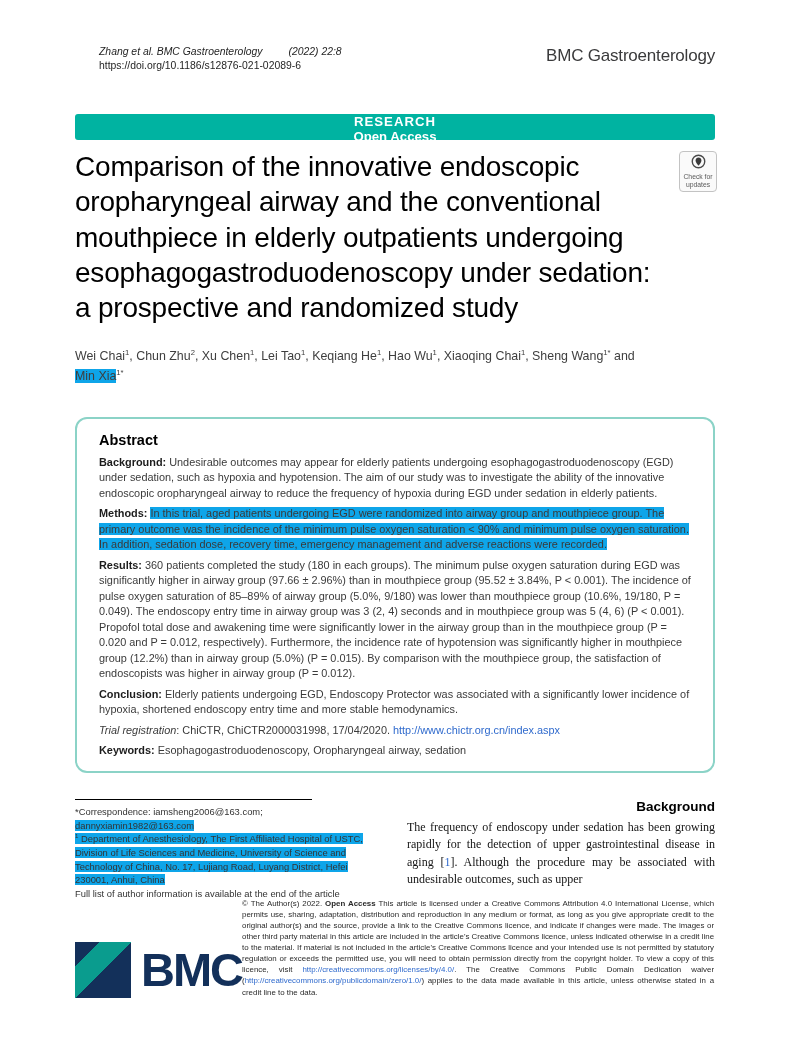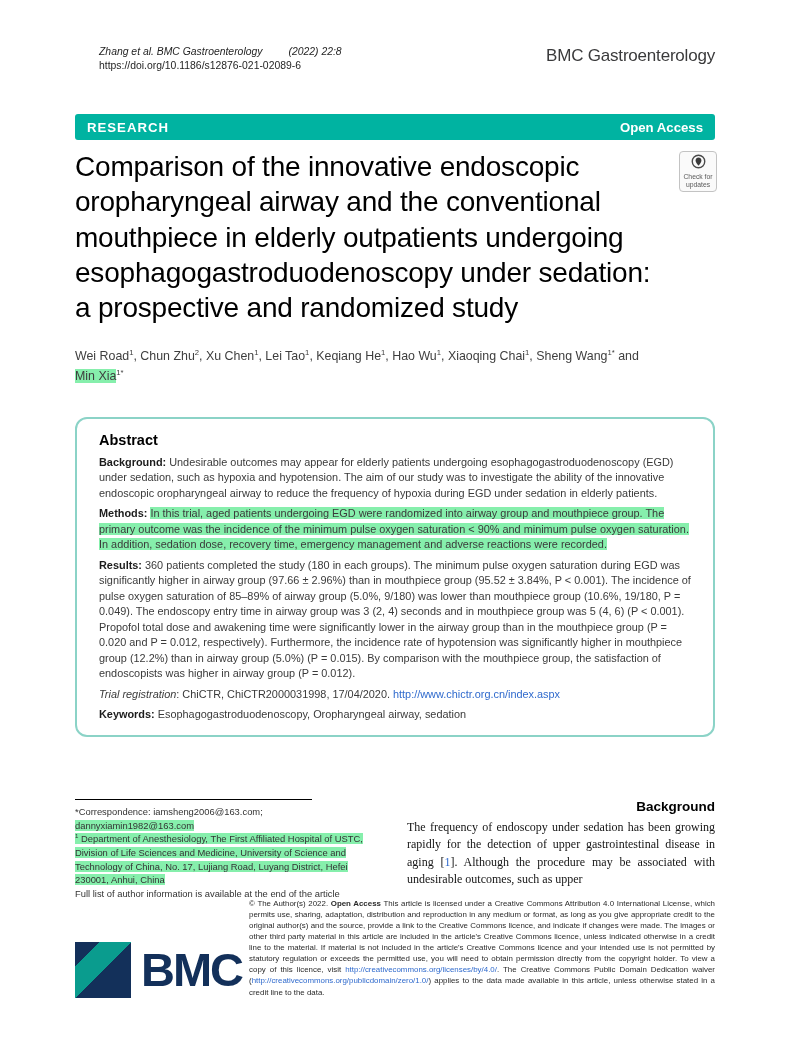--- a/index.html
+++ b/index.html
@@ -32,78 +32,79 @@
   
   .authors { position:absolute; top:347px; left:75px; width:640px;
     font-size:12.4px; color:#3e3e3e; line-height:1.6; }
   .authors sup { font-size:0.62em; vertical-align:super; line-height:0; }
   
   .abstract { position:absolute; top:417px; left:75px; right:79px;
     border:2px solid #404040; border-radius:12px; padding:13px 18px 12px 22px; }
   .abstract h2 { font-size:14.5px; font-weight:bold; color:#000; margin:0 0 7px 0; }
   .abstract p { font-size:10.9px; line-height:1.42; color:#3a3a3a; margin:5px 0 0 0; }
   .abstract p strong { color:#1c1c1c; }
-  .hl { background:#86efac; }
+  .hl { background:#0ea5e9; }
   a.link, .ref { color:#2f6acd; text-decoration:none; cursor:pointer; }
   
   .twocol { position:absolute; top:799px; left:75px; right:79px; display:flex; gap:24px; }
   .col { width:308px; }
   .footrule { border-top:1.5px solid #000; width:237px; margin-bottom:5px; }
   .footnote { font-size:9.4px; line-height:1.45; color:#333; }
   .footnote p { margin:0; }
   .footnote sup { font-size:0.65em; vertical-align:super; }
   .bg-head { font-size:13.5px; font-weight:bold; color:#000; margin-bottom:5px;text-align:right; }
   .bg-body { font-family:"Liberation Serif", serif; font-size:12px; line-height:1.45;
     color:#141414; text-align:justify; }
   
   .footer { position:absolute; top:896px; left:75px; right:79px; display:flex; align-items:flex-end; }
   .logo { display:flex; align-items:center; }
   .logo-mark { width:56px; height:56px; }
   .logo-text { font-size:47px; font-weight:bold; letter-spacing:-2px; margin-left:10px; line-height:56px; }
-  .copyright { margin-left:7px; width:472px; font-size:7.9px; line-height:1.4;
+  .copyright { margin-left:0; width:472px; font-size:7.9px; line-height:1.4;
     color:#2a2a2a; text-align:justify; padding-top:2px; }
 </style>
 </head>
 <body>
 
 <div class="page">
 
   <div class="header">
     <div class="cite">
       <div><span class="ital">Zhang et al. BMC Gastroenterology</span><span class="issue">(2022) 22:8</span></div>
       <div>https://doi.org/10.1186/s12876-021-02089-6</div>
     </div>
     <div class="journal-name">BMC Gastroenterology</div>
   </div>
 
-  <div class="banner" style="background: rgb(0, 179, 161);">
+  <div class="banner" style="background: rgb(0, 179, 161); flex-direction: column;">
     <span class="left-label">RESEARCH</span>
     <span class="right-label">Open Access</span>
   </div>
 
   <h1 class="title" id="title"><span>Comparison of the innovative endoscopic</span><br><span>oropharyngeal airway and the conventional</span><br><span>mouthpiece in elderly outpatients undergoing</span><br><span>esophagogastroduodenoscopy under sedation:</span><br><span>a prospective and randomized study</span></h1>
 
   <div class="badge">
     <span>
       <svg width="15" height="15" viewBox="0 0 24 24">
         <circle cx="12" cy="12" r="10" fill="none" stroke="#4a4a4a" stroke-width="2.2"></circle>
         <path d="M12 5.5c-2.6 0-4.7 2.1-4.7 4.7 0 3.5 4.7 8.3 4.7 8.3s4.7-4.8 4.7-8.3c0-2.6-2.1-4.7-4.7-4.7z" fill="#3a3a3a"></path>
       </svg>
     </span>
     <span class="txt"><span>Check for</span><br><span>updates</span></span>
   </div>
 
-  <div class="authors" id="authors"><span>Wei Road</span><sup>1</sup>, <span>Chun Zhu</span><sup>2</sup>, <span>Xu Chen</span><sup>1</sup>, <span>Lei Tao</span><sup>1</sup>, <span>Keqiang He</span><sup>1</sup>, <span>Hao Wu</span><sup>1</sup>, <span>Xiaoqing Chai</span><sup>1</sup>, <span>Sheng Wang</span><sup>1*</sup> and <br><span class="hl">Min Xia</span><sup>1*</sup></div>
+  <div class="authors" id="authors"><span>Wei Chai</span><sup>1</sup>, <span>Chun Zhu</span><sup>2</sup>, <span>Xu Chen</span><sup>1</sup>, <span>Lei Tao</span><sup>1</sup>, <span>Keqiang He</span><sup>1</sup>, <span>Hao Wu</span><sup>1</sup>, <span>Xiaoqing Chai</span><sup>1</sup>, <span>Sheng Wang</span><sup>1*</sup> and <br><span class="hl">Min Xia</span><sup>1*</sup></div>
 
   <div class="abstract" style="border-color: rgb(139, 211, 199);">
     <h2>Abstract</h2>
     <div id="abs-sections">
         <p><strong>Background:</strong>  <span>Undesirable outcomes may appear for elderly patients undergoing esophagogastroduodenoscopy (EGD) under sedation, such as hypoxia and hypotension. The aim of our study was to investigate the ability of the innovative endoscopic oropharyngeal airway to reduce the frequency of hypoxia during EGD under sedation in elderly patients.</span></p>
         <p><strong>Methods:</strong>  <span class="hl">In this trial, aged patients undergoing EGD were randomized into airway group and mouthpiece group. The primary outcome was the incidence of the minimum pulse oxygen saturation &lt; 90% and minimum pulse oxygen saturation. In addition, sedation dose, recovery time, emergency management and adverse reactions were recorded.</span></p>
         <p><strong>Results:</strong>  <span>360 patients completed the study (180 in each groups). The minimum pulse oxygen saturation during EGD was significantly higher in airway group (97.66 ± 2.96%) than in mouthpiece group (95.52 ± 3.84%, P &lt; 0.001). The incidence of pulse oxygen saturation of 85–89% of airway group (5.0%, 9/180) was lower than mouthpiece group (10.6%, 19/180, P = 0.049). The endoscopy entry time in airway group was 3 (2, 4) seconds and in mouthpiece group was 5 (4, 6) (P &lt; 0.001). Propofol total dose and awakening time were significantly lower in the airway group than in the mouthpiece group (P = 0.020 and P = 0.012, respectively). Furthermore, the incidence rate of hypotension was significantly higher in mouthpiece group (12.2%) than in airway group (5.0%) (P = 0.015). By comparison with the mouthpiece group, the satisfaction of endoscopists was higher in airway group (P = 0.012).</span></p>
+        <p><strong>Conclusion:</strong>  <span>Elderly patients undergoing EGD, Endoscopy Protector was associated with a significantly lower incidence of hypoxia, shortened endoscopy entry time and more stable hemodynamics.</span></p>
       </div>
     <p><em>Trial registration</em><span>: ChiCTR, ChiCTR2000031998, 17/04/2020. </span><a class="link">http://www.chictr.org.cn/index.aspx</a></p>
     <p><strong>Keywords:</strong> <span>Esophagogastroduodenoscopy, Oropharyngeal airway, sedation</span></p>
   </div>
 
   <div class="twocol">
     <div class="col">
       <div class="footrule"></div>
       <div class="footnote">
         <p><span>*Correspondence:  iamsheng2006@163.com; </span><span class="hl">dannyxiamin1982@163.com</span></p>

